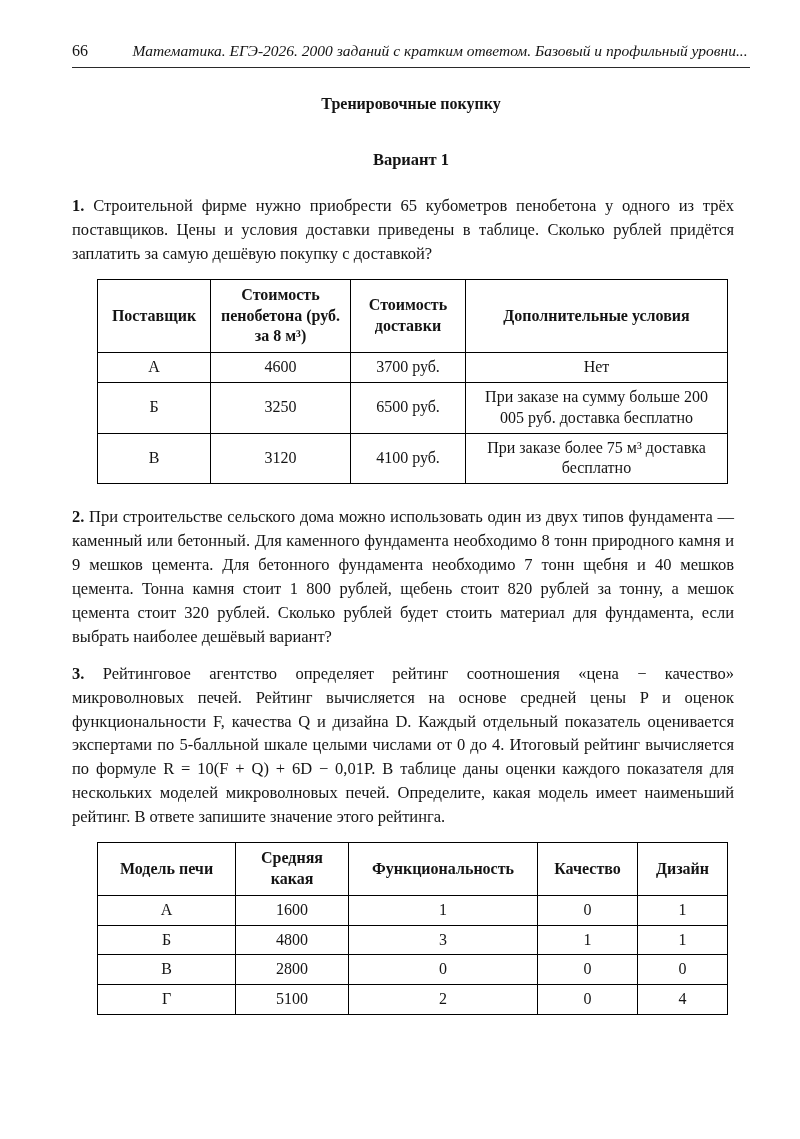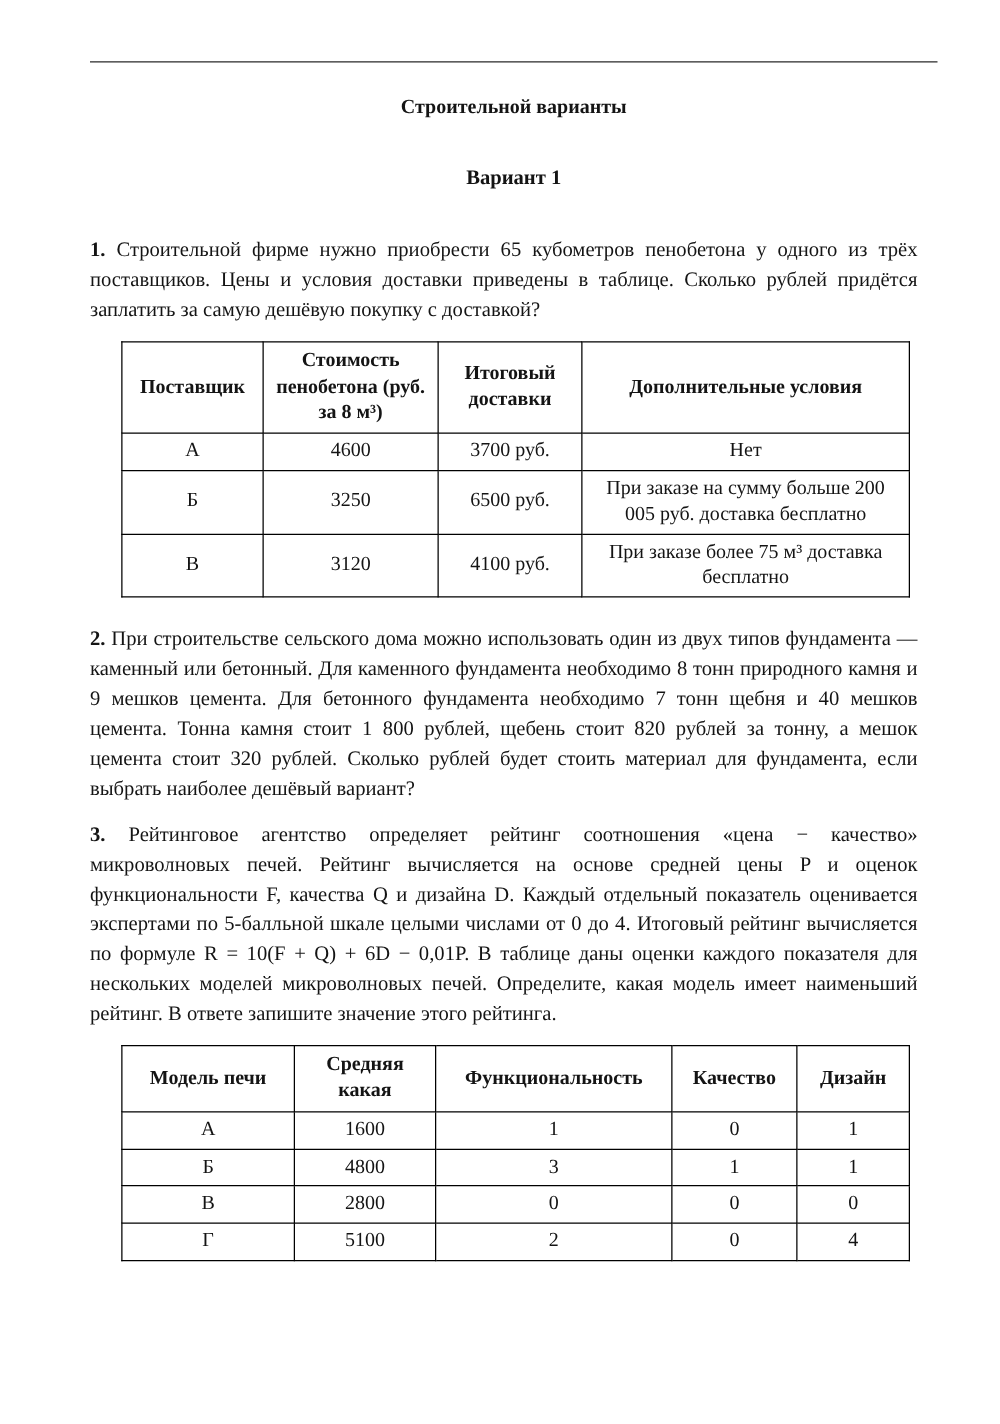--- a/index.html
+++ b/index.html
@@ -40,21 +40,21 @@
   .section-title {
     text-align: center;
     font-weight: bold;
     font-size: 16px;
     margin-bottom: 37px;
   }
   .variant-title {
     text-align: center;
     font-weight: bold;
     font-size: 16.5px;
-    margin-bottom: 36px;
+    margin-bottom: 24px;
   }
   .problem {
     font-size: 16.5px;
     line-height: 1.45;
     text-align: justify;
     margin: 0 16px 13px 0;
   }
   .pnum { font-weight: bold; }
   table.t {
     border-collapse: collapse;
@@ -79,39 +79,43 @@
   .t2 col.c2 { width: 113px; }
   .t2 col.c3 { width: 189px; }
   .t2 col.c4 { width: 100px; }
   .t2 col.c5 { width: 90px; }
 </style>
 </head>
 <body>
 
 <div class="page">
 
+  <div class="page-header">
+    <span class="page-number">66</span>
+    <span class="running-title">Математика. ЕГЭ-2026. 2000 заданий с кратким ответом. Базовый и профильный уровни...</span>
+  </div>
   <div class="header-rule"></div>
 
-  <div class="section-title">Строительной варианты</div>
+  <div class="section-title">Тренировочные покупку</div>
   <div class="variant-title">Вариант 1</div>
 
   <p class="problem"><b class="pnum">1.</b> <span>Строительной фирме нужно приобрести 65 кубометров пенобетона у одного из трёх поставщиков. Цены и условия доставки приведены в таблице. Сколько рублей придётся заплатить за самую дешёвую покупку с доставкой?</span></p>
 
   <table class="t t1">
     <colgroup>
       <col class="c1">
         <col class="c2">
         <col class="c3">
         <col class="c4">
     </colgroup>
     <thead>
       <tr>
         <th>Поставщик</th>
         <th>Стоимость пенобетона (руб. за 8 м³)</th>
-        <th>Итоговый доставки</th>
+        <th>Стоимость доставки</th>
         <th>Дополнительные условия</th>
       </tr>
     </thead>
     <tbody>
       <tr>
         <td>А</td>
         <td>4600</td>
         <td>3700 руб.</td>
         <td>Нет</td>
       </tr>

